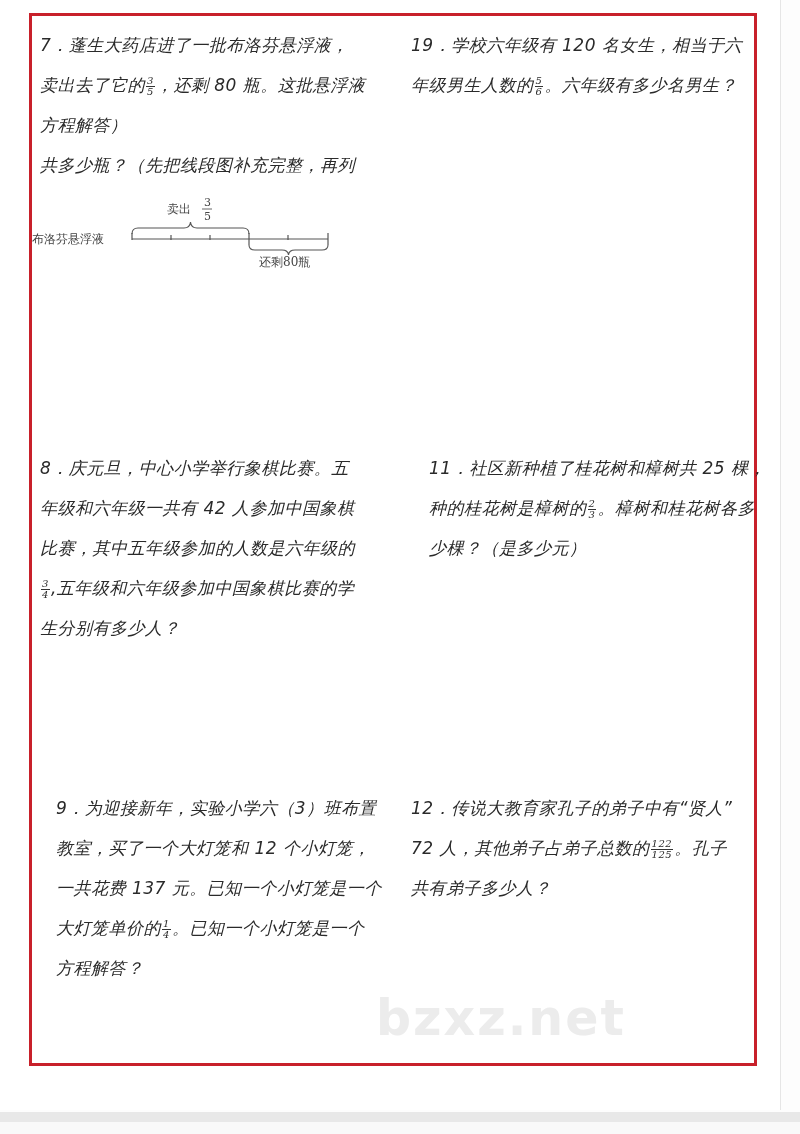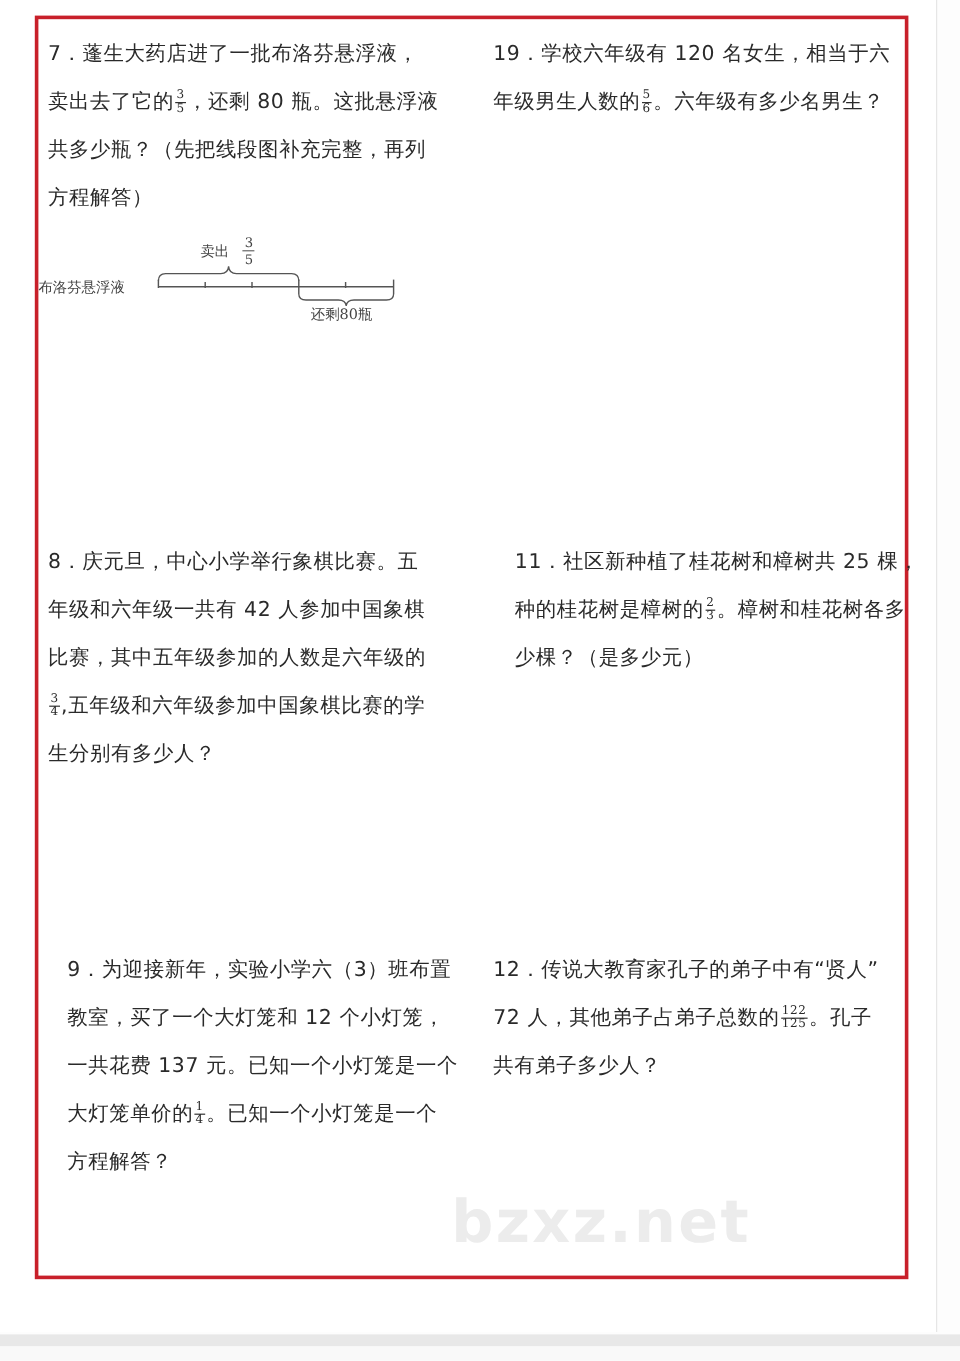--- a/index.html
+++ b/index.html
@@ -21,21 +21,21 @@
     position:absolute; left:0; top:1112px; width:800px; height:10px;
     background:#e8e8e8;
   }
   .bottom-strip2 {
     position:absolute; left:0; top:1122px; width:800px; height:12px; background:#f9f9f9;
   }
   .problem {
     position:absolute; width:350px;
     font-size:17px; line-height:40px; letter-spacing:0.5px;
   }
-  .problem .line { display:block; white-space:nowrap; }
+  .problem .line { display:block; white-space:nowrap;font-style:italic; }
   .frac {
     display:inline-block; vertical-align:middle; text-align:center;
     font-family:"DejaVu Serif", "Liberation Serif", serif;
     font-size:10px; line-height:10px; margin:0 1px;
   }
   .frac .num { display:block; border-bottom:1px solid #333; padding:0 1px; }
   .frac .den { display:block; padding:0 1px; }
   #p7 { left:40px; top:25px; }
   #p10 { left:411px; top:25px; }
   #p8 { left:40px; top:448px; }
@@ -52,22 +52,22 @@
 </style>
 </head>
 <body>
 
 <div class="page-frame"></div>
 <div class="red-border"></div>
 
 <div class="problem" id="p7">
   <span class="line"><span>7．蓬生大药店进了一批布洛芬悬浮液，</span></span>
   <span class="line"><span>卖出去了它的</span><span class="frac"><span class="num">3</span><span class="den">5</span></span><span>，还剩 80 瓶。这批悬浮液</span></span>
+  <span class="line"><span>方程解答）</span></span>
   <span class="line"><span>共多少瓶？（先把线段图补充完整，再列</span></span>
-  <span class="line"><span>方程解答）</span></span>
 </div>
 
 <svg class="diagram" viewBox="0 0 320 80">
   <text x="2" y="53" font-size="12">布洛芬悬浮液</text>
 
   <line x1="102" y1="49" x2="298" y2="49" stroke="#555" stroke-width="1.2"></line>
   <g stroke="#555" stroke-width="1.2">
     <line x1="102" y1="43" x2="102" y2="50"></line>
     <line x1="141" y1="45" x2="141" y2="50"></line>
     <line x1="180" y1="45" x2="180" y2="50"></line>

